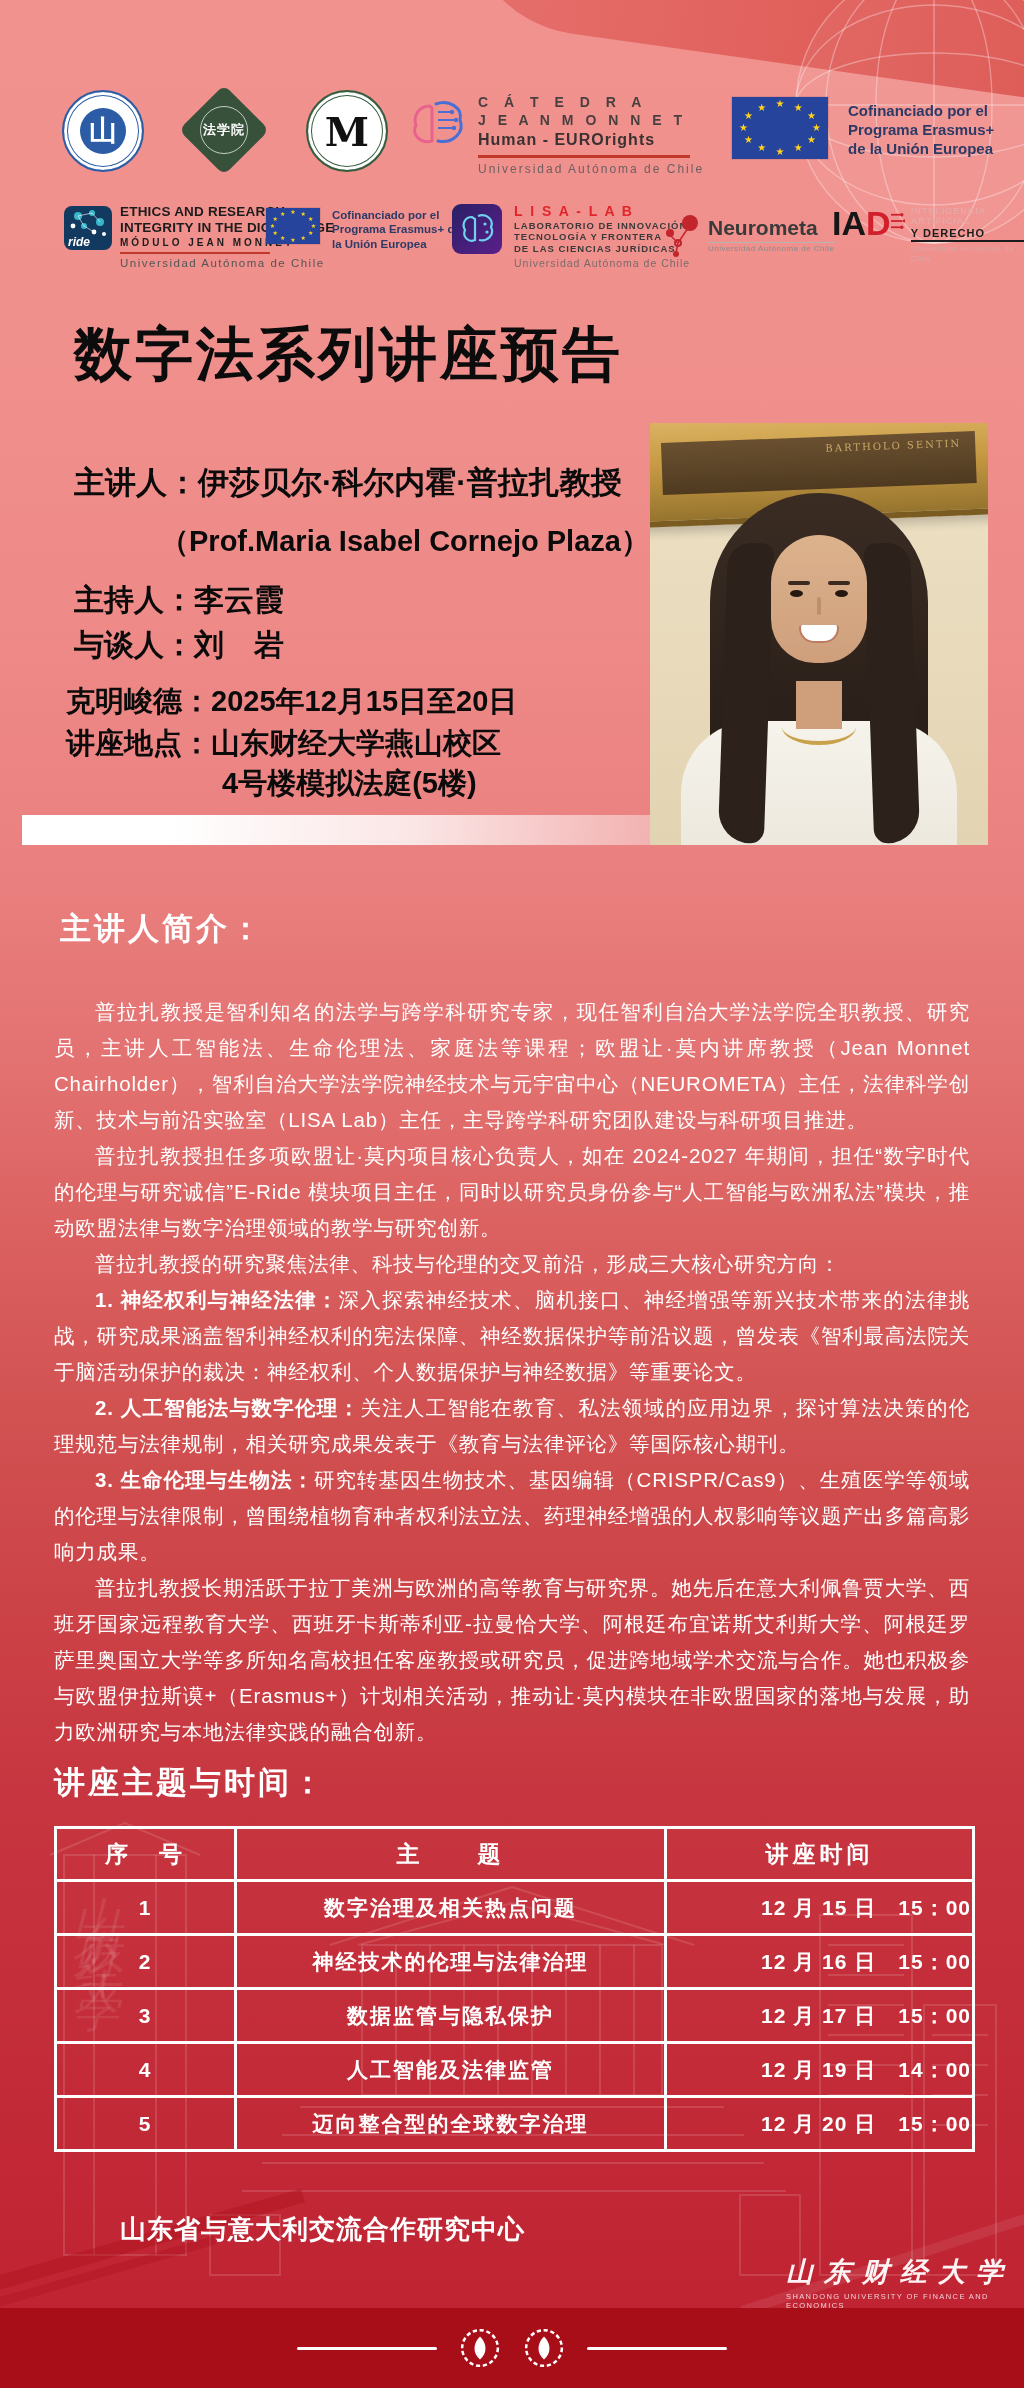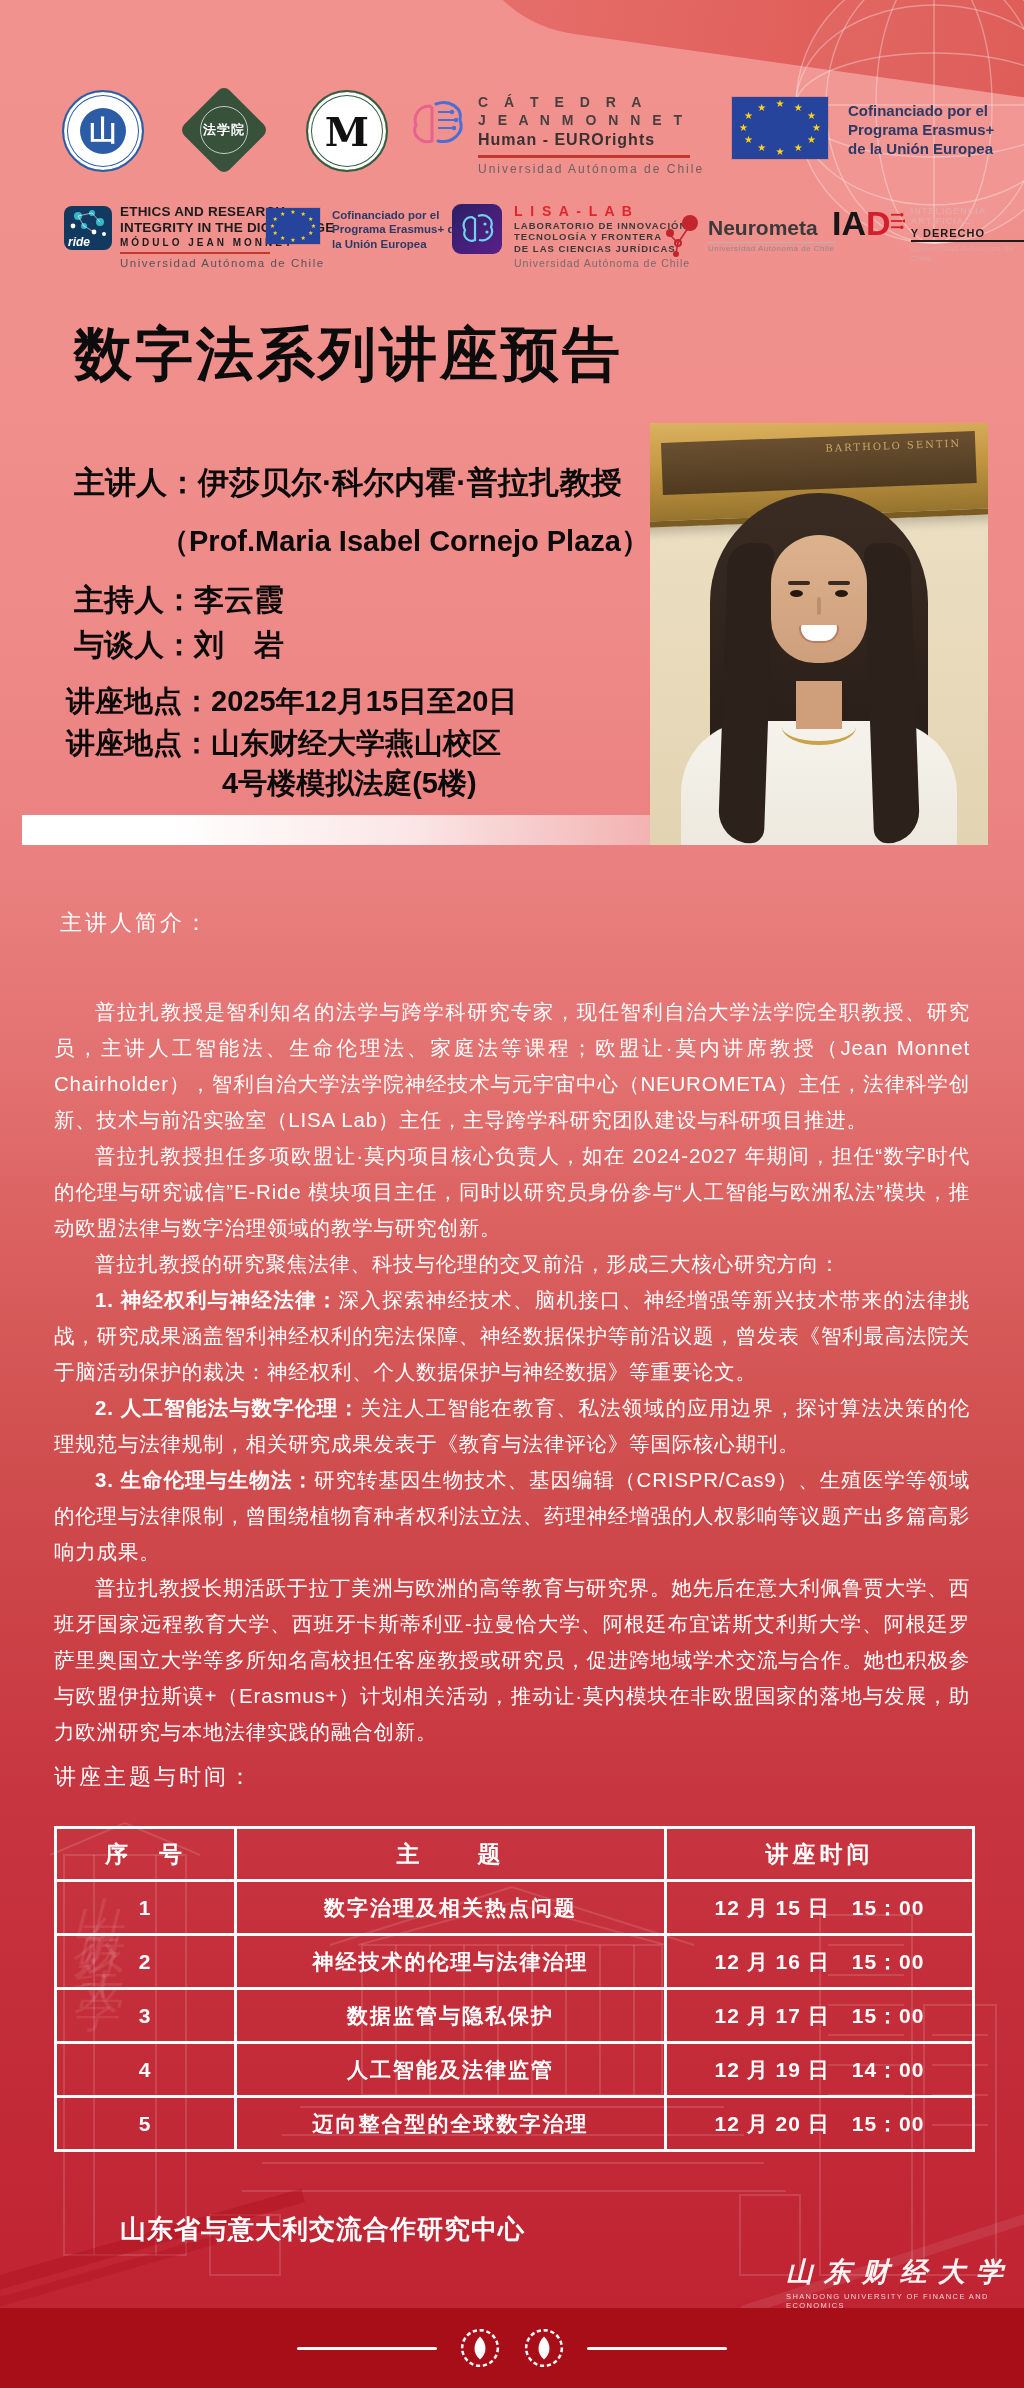--- a/index.html
+++ b/index.html
@@ -114,34 +114,34 @@
   .st-l{left:calc(50% - 96px);border-radius:30px 14px 18px 40px;transform:rotate(2deg);}
   .st-r{left:calc(50% + 50px);border-radius:14px 30px 40px 18px;transform:rotate(-2deg);}
   .ph-face{position:absolute;left:50%;top:112px;transform:translateX(-50%);width:96px;height:128px;
     background:linear-gradient(180deg,#dcb28d,#cf9f7c);border-radius:48px 48px 44px 44px;}
   .ph-brow{position:absolute;top:46px;width:22px;height:4px;background:#3a2a20;border-radius:2px;}
   .ph-eye{position:absolute;top:55px;width:13px;height:7px;background:#241811;border-radius:50%;}
   .ph-nose{position:absolute;left:50%;top:62px;width:4px;height:18px;background:rgba(120,70,40,.25);border-radius:2px;transform:translateX(-50%);}
   .ph-smile{position:absolute;left:50%;top:90px;transform:translateX(-50%);width:36px;height:16px;
     background:#fff;border:2px solid #bd7b60;border-top:none;border-radius:4px 4px 20px 20px;}
   
-  .sec-heading{color:#fff;font-size:22px;font-weight:400;letter-spacing:3px;}
+  .sec-heading{color:#fff;font-size:31px;font-weight:700;letter-spacing:3px;}
   .intro-heading{left:60px;top:908px;}
   .intro-wrap{left:54px;top:994px;width:916px;}
   .intro-p{margin:0;text-indent:2em;font-size:20.5px;line-height:36px;color:#fff;
     text-align:justify;letter-spacing:.8px;}
   .intro-p b{font-weight:900;}
   
   .topics-heading{left:54px;top:1762px;}
   .sched{left:54px;top:1826px;}
   table.sched-t{border-collapse:collapse;table-layout:fixed;width:918px;}
   .sched-t th,.sched-t td{border:3px solid #fff;text-align:center;color:#fff;font-weight:900;white-space:nowrap;}
   .sched-t th{height:48px;font-size:23px;letter-spacing:4px;}
   .sched-t td{height:49px;font-size:21px;letter-spacing:2px;}
-  .sched-t td.col-time{letter-spacing:1px;}
+  .sched-t td.col-time{letter-spacing:1px;text-align:right;}
   
   .org1{left:56px;top:2170px;font-size:26px;font-weight:900;color:#fff;letter-spacing:1px;white-space:nowrap;}
   .org2{left:120px;top:2212px;font-size:26px;font-weight:900;color:#fff;letter-spacing:1px;white-space:nowrap;}
   .univ-cn{left:786px;top:2254px;font-family:"DejaVu Serif","Liberation Serif",serif;font-style:italic;
     font-weight:bold;font-size:27px;letter-spacing:11px;color:rgba(255,255,255,.95);white-space:nowrap;}
   .univ-en{left:786px;top:2292px;width:238px;font-size:7.5px;letter-spacing:1.4px;color:rgba(255,255,255,.78);}
   .footer-band{position:absolute;left:0;top:2308px;width:1024px;height:80px;background:#a80e18;
     display:flex;align-items:center;justify-content:center;gap:22px;}
   .motto-line{width:140px;height:3px;background:#fff;border-radius:2px;}
   .motto{font-family:"DejaVu Serif","Liberation Serif",serif;font-style:italic;font-weight:900;
@@ -330,21 +330,21 @@
       <div class="iad-univ">Universidad Autónoma de Chile</div>
     </div>
   </div>
 
   <div class="abs title">数字法系列讲座预告</div>
 
   <div class="abs hero-line h-speaker">主讲人：伊莎贝尔·科尔内霍·普拉扎教授</div>
   <div class="abs hero-line h-en">（Prof.Maria Isabel Cornejo Plaza）</div>
   <div class="abs hero-line h-host">主持人：李云霞</div>
   <div class="abs hero-line h-disc">与谈人：刘　岩</div>
-  <div class="abs hero-line h-time">讲座地点：2025年12月15日至20日</div>
+  <div class="abs hero-line h-time">克明峻德：2025年12月15日至20日</div>
   <div class="abs hero-line h-venue">讲座地点：山东财经大学燕山校区</div>
   <div class="abs hero-line h-venue2">4号楼模拟法庭(5楼)</div>
 
   <div class="abs photo">
     <div class="ph-frame">
       <div class="ph-frame-inner">
         <span class="frame-text">BARTHOLO  SENTIN</span>
       </div>
     </div>
     <div class="ph-hair"></div>

